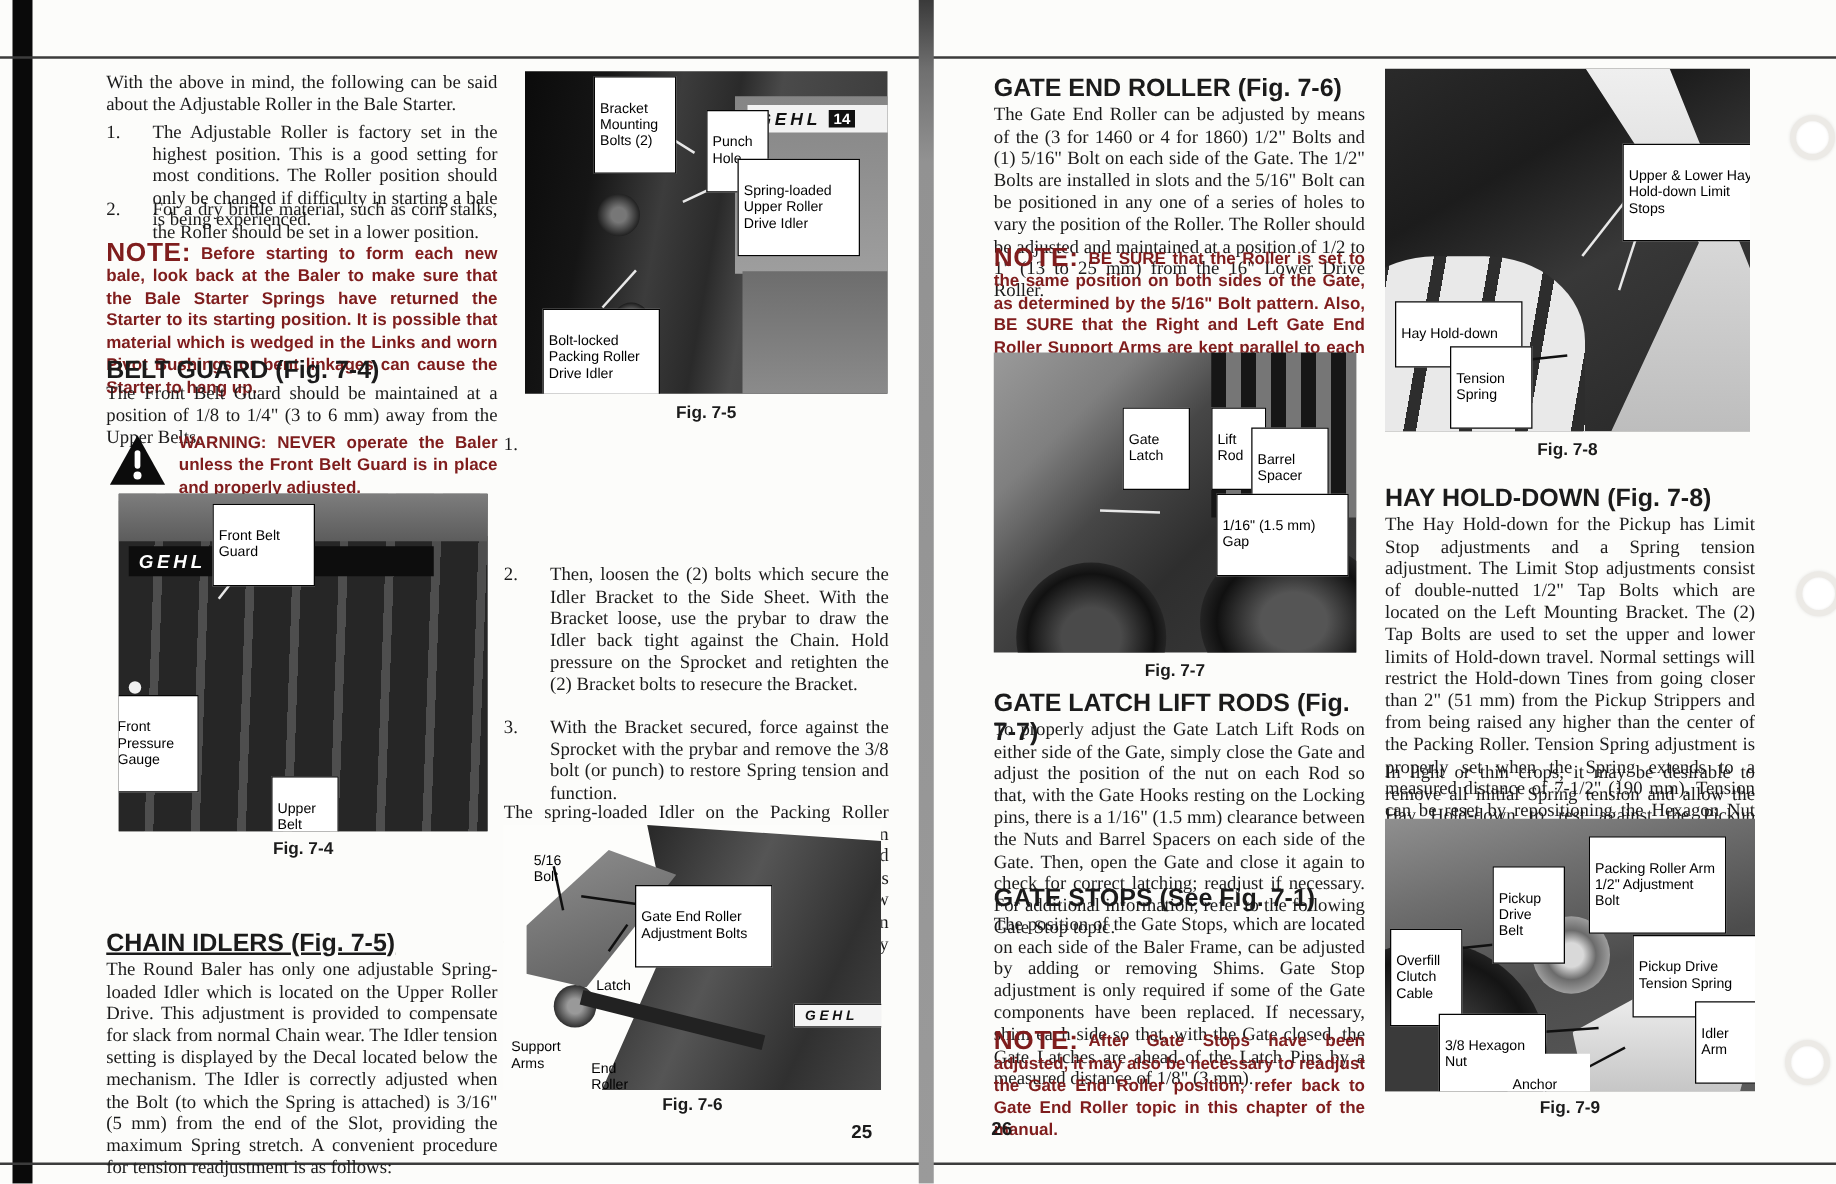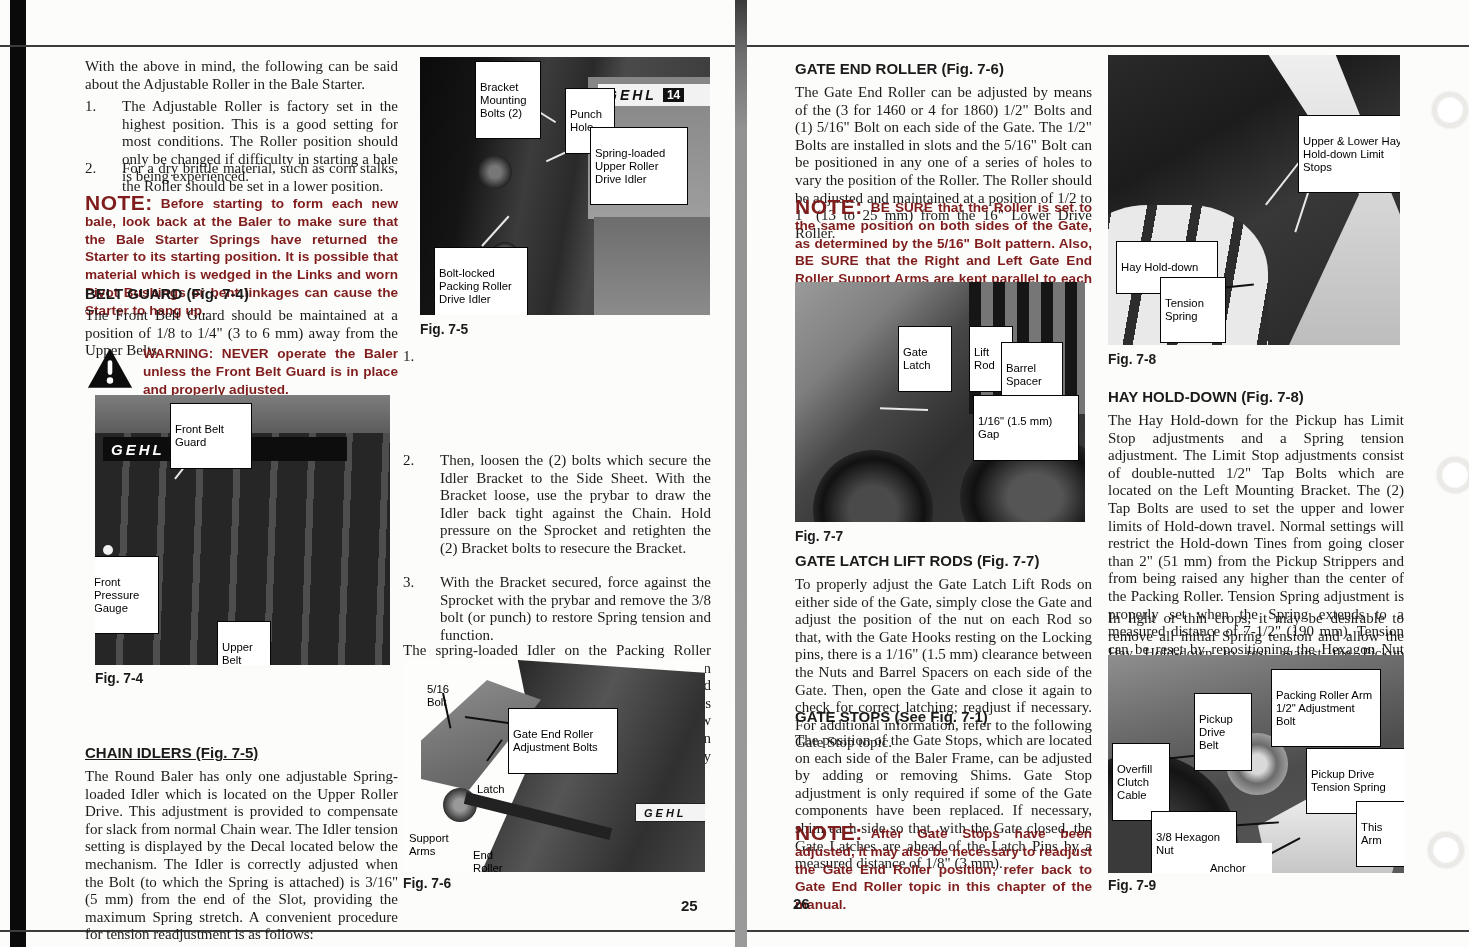--- a/index.html
+++ b/index.html
@@ -8,32 +8,32 @@
   .abs{position:absolute;}
   
   .edge-bar{left:10px;top:0;width:16px;height:947px;background:#0a0a0a;}
   .rule{left:0;right:0;height:2px;background:#3c3c3c;}
   .fold{left:735px;top:0;width:12px;height:947px;
         background:linear-gradient(180deg,#3a3a3a 0px,#6f6f6f 55px,#929292 130px,#9a9a9a 100%);}
   .hole{width:26px;height:26px;border-radius:50%;background:#fff;border:5px solid #eceae6;
         box-shadow:0 0 3px rgba(0,0,0,.10), inset 0 0 2px rgba(0,0,0,.08);}
   
   .bt{font-size:15px;line-height:17.6px;text-align:justify;}
-  .h{font-family:"Liberation Sans",sans-serif;font-weight:bold;font-size:15px;}
+  .h{font-family:"Liberation Sans",sans-serif;font-weight:bold;font-size:20px;}
   .note{font-family:"Liberation Sans",sans-serif;font-weight:bold;font-size:13.6px;
         line-height:17.8px;text-align:justify;color:#7f1d1d;}
   .note-label{font-size:21px;letter-spacing:.5px;vertical-align:-2px;padding-right:8px;}
   .li-row{display:flex;}
   .li-num{width:37px;flex:0 0 37px;}
   .li-txt{flex:1;}
   .pagenum{font-family:"Liberation Sans",sans-serif;font-weight:bold;font-size:15px;}
   
   .photo{position:absolute;overflow:hidden;background:#3a3a3a;}
   .cap{position:absolute;font-family:"Liberation Sans",sans-serif;font-weight:bold;
-       font-size:13.8px;text-align:left;}
+       font-size:13.8px;text-align:center;}
   .callout{position:absolute;background:#ffffff;border:1px solid #050505;color:#000;
        font-family:"Liberation Sans",sans-serif;font-weight:normal;font-size:11.3px;
        line-height:12.8px;text-align:left;padding:19px 4px;z-index:5;}
   .plain{border:none;background:transparent;}
   .lead{position:absolute;height:2px;background:#101010;transform-origin:0 50%;z-index:4;}
   .lead.w{background:#e8e8e8;}
   
   .band{position:absolute;background:#0d0d0d;color:#fff;display:flex;align-items:center;
         gap:8px;padding:0 8px;font-family:"Liberation Sans",sans-serif;font-weight:bold;}
   .brand-it{font-style:italic;letter-spacing:3px;}
@@ -237,19 +237,19 @@
            background:linear-gradient(180deg,#f1f1f1,#c2c2c2);"></div>
       <div class="lead" style="left:108px;top:76px;width:34px;transform:rotate(58deg);"></div>
       <div class="lead" style="left:56px;top:103px;width:64px;transform:rotate(-6deg);"></div>
       <div class="lead" style="left:119px;top:170px;width:52px;transform:rotate(-4deg);"></div>
       <div class="lead" style="left:162px;top:198px;width:34px;transform:rotate(-28deg);"></div>
       <div class="callout" style="left:163px;top:14px;width:100px;">Packing Roller Arm 1/2" Adjustment Bolt</div>
       <div class="callout" style="left:86px;top:38px;width:48px;">Pickup Drive Belt</div>
       <div class="callout" style="left:4px;top:88px;width:48px;">Overfill Clutch Cable</div>
       <div class="callout" style="left:198px;top:93px;width:94px;">Pickup Drive Tension Spring</div>
       <div class="callout" style="left:43px;top:156px;width:76px;">3/8 Hexagon Nut</div>
-      <div class="callout" style="left:248px;top:146px;width:40px;">This Arm</div>
+      <div class="callout" style="left:248px;top:146px;width:40px;">Idler Arm</div>
       <div class="callout plain" style="left:98px;top:188px;width:58px;background:#fff;">Anchor Bracket</div>
     </div>
     <div class="cap" style="left:0;top:826px;width:296px;">Fig. 7-9</div>
   </div>
 
 </div>
 
 </body></html>

